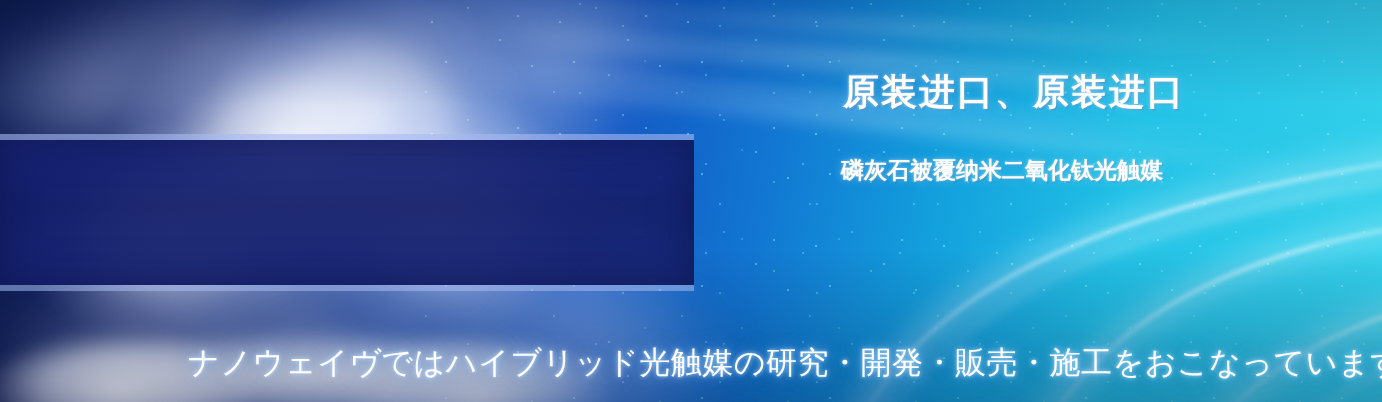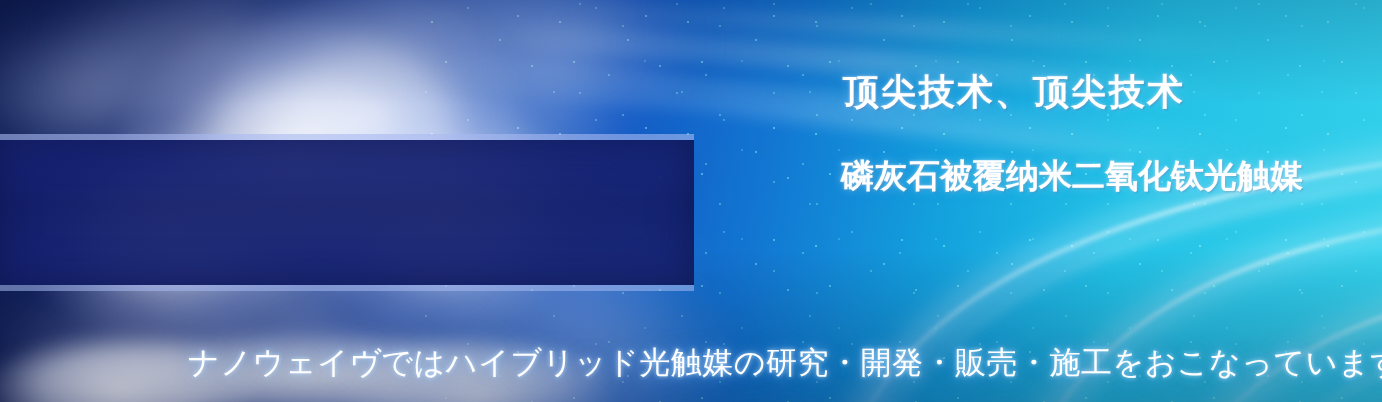--- a/index.html
+++ b/index.html
@@ -225,21 +225,21 @@
       0 0 3px rgba(255,255,255,0.55),
       0 0 10px rgba(120,200,255,0.55),
       1px 1px 2px rgba(10,50,120,0.45);
     white-space: nowrap;
   }
 
   .cn-line2 {
     position: absolute;
     left: 841px;
     top: 159px;
-    font-size: 33px;
+    font-size: 23px;
     line-height: 1;
     font-weight: 700;
     letter-spacing: 0px;
     color: #ffffff;
     text-shadow:
       0 0 3px rgba(255,255,255,0.50),
       0 0 10px rgba(140,215,255,0.50),
       1px 1px 2px rgba(10,60,130,0.40);
     white-space: nowrap;
   }
@@ -331,19 +331,19 @@
   </svg>
 
   <div class="speckles"></div>
   <div class="speckles b"></div>
 
   <div class="bg-vshade"></div>
 
   <div class="band"></div>
 
 
-  <div class="cn-line1">顶尖技术、顶尖技术</div>
+  <div class="cn-line1">原装进口、原装进口</div>
 
   <div class="cn-line2">磷灰石被覆纳米二氧化钛光触媒</div>
 
   <div class="tagline">ナノウェイヴではハイブリッド光触媒の研究・開発・販売・施工をおこなっています</div>
 
 </div>
 
 </body></html>

